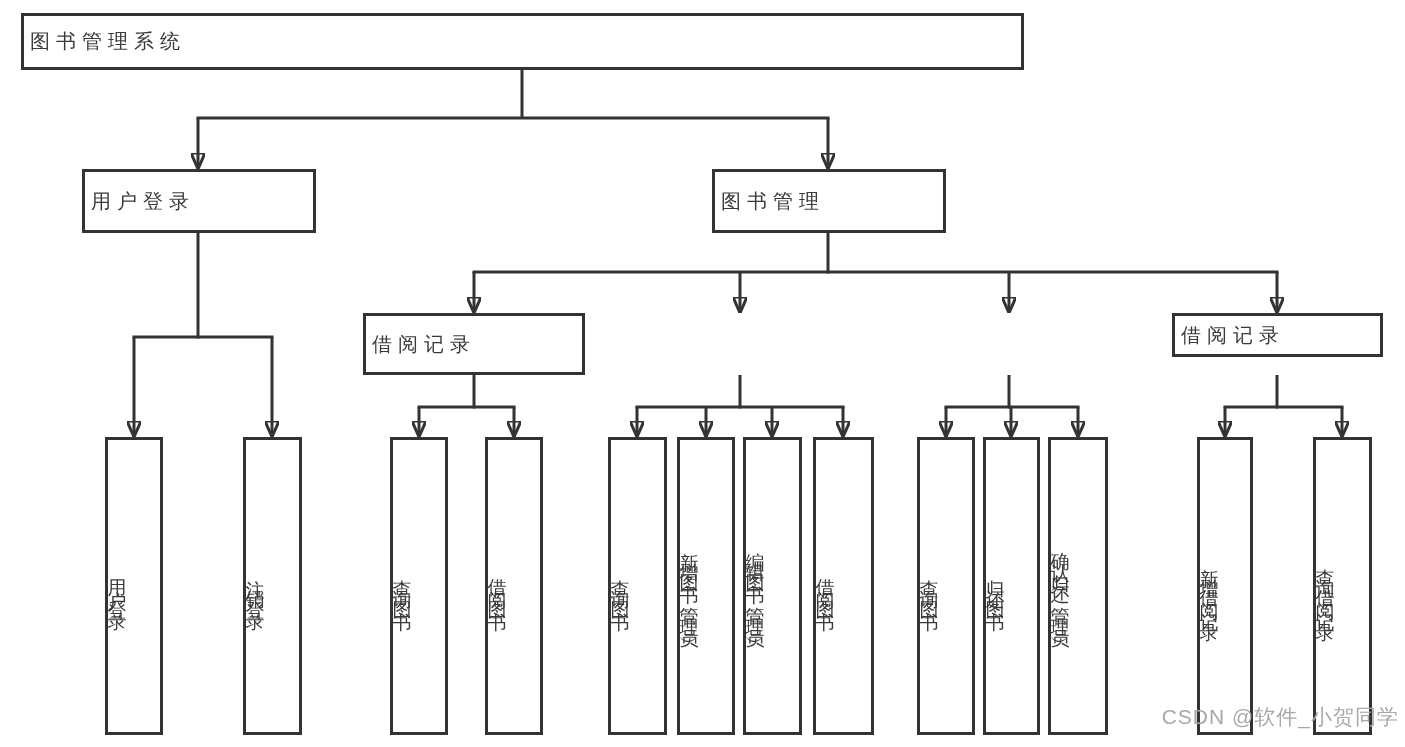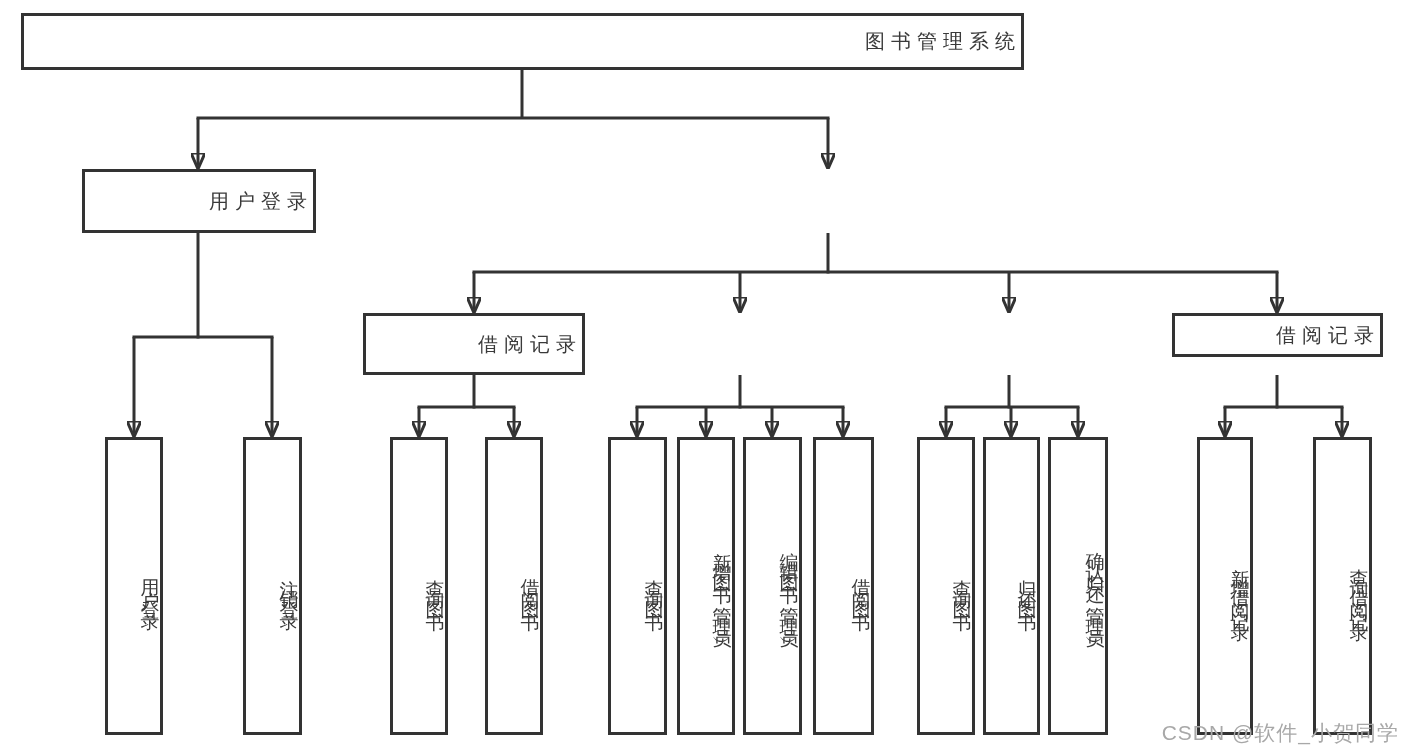--- a/index.html
+++ b/index.html
@@ -30,41 +30,41 @@
     stroke: var(--line);
     stroke-width: 3;
     fill: none;
   }
   .node {
     position: absolute;
     border: 3px solid var(--line);
     background: var(--background);
     display: flex;
     align-items: center;
-    justify-content: flex-end;
+    justify-content: flex-start;
   }
   .h-node span {
     font-size: 20px;
     letter-spacing: 6px;
     text-indent: 6px;
     white-space: nowrap;
     color: var(--text);
   }
   .v-node span {
     writing-mode: vertical-rl;
     text-orientation: mixed;
     font-size: 19px;
     line-height: 1;
     letter-spacing: 11px;
     color: var(--text);
   }
   .watermark {
     position: absolute;
     right: 6px;
-    bottom: 0;
+    bottom: 16px;
     font-size: 21px;
     letter-spacing: 1px;
     color: var(--watermark);
     white-space: nowrap;
     z-index: 5;
   }
 </style>
 </head>
 <body>
 
@@ -132,20 +132,23 @@
     </g>
   </svg>
 
   <div class="node h-node" style="left:21px;top:13px;width:1003px;height:57px">
     <span>图书管理系统</span>
   </div>
 
   <div class="node h-node" style="left:82px;top:169px;width:234px;height:64px">
     <span>用户登录</span>
   </div>
+  <div class="node h-node" style="left:712px;top:169px;width:234px;height:64px">
+    <span>图书管理</span>
+  </div>
 
   <div class="node h-node" style="left:363px;top:313px;width:222px;height:62px">
     <span>借阅记录</span>
   </div>
   <div class="node h-node" style="left:1172px;top:313px;width:211px;height:44px">
     <span>借阅记录</span>
   </div>
 
   <div class="node v-node" style="left:105px;top:437px;width:58px;height:298px">
     <span>用户登录</span>

